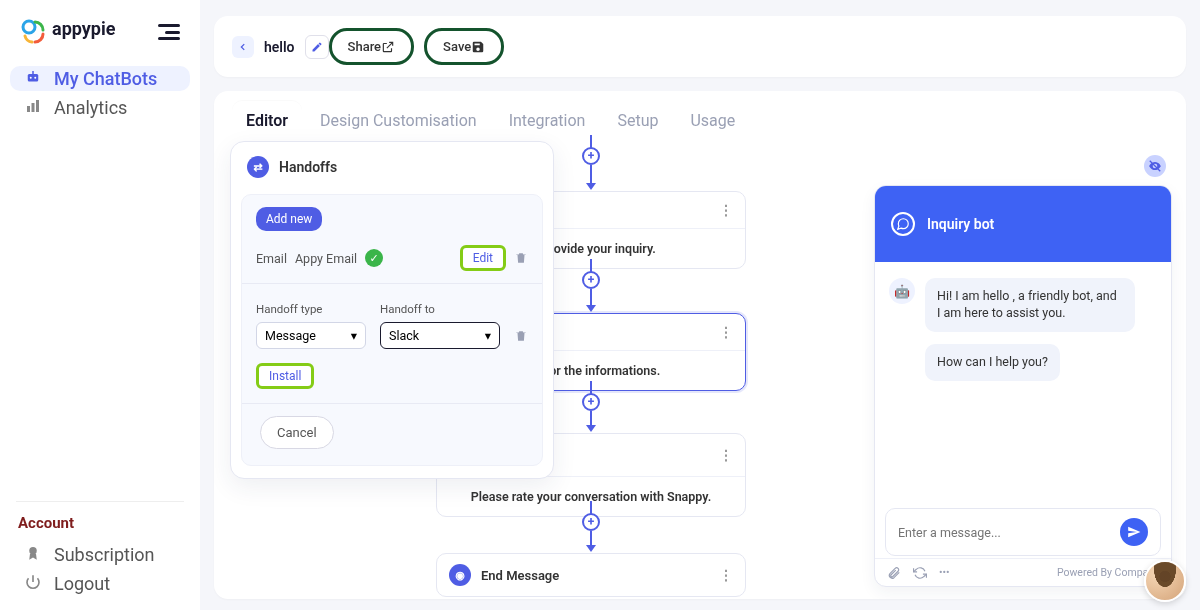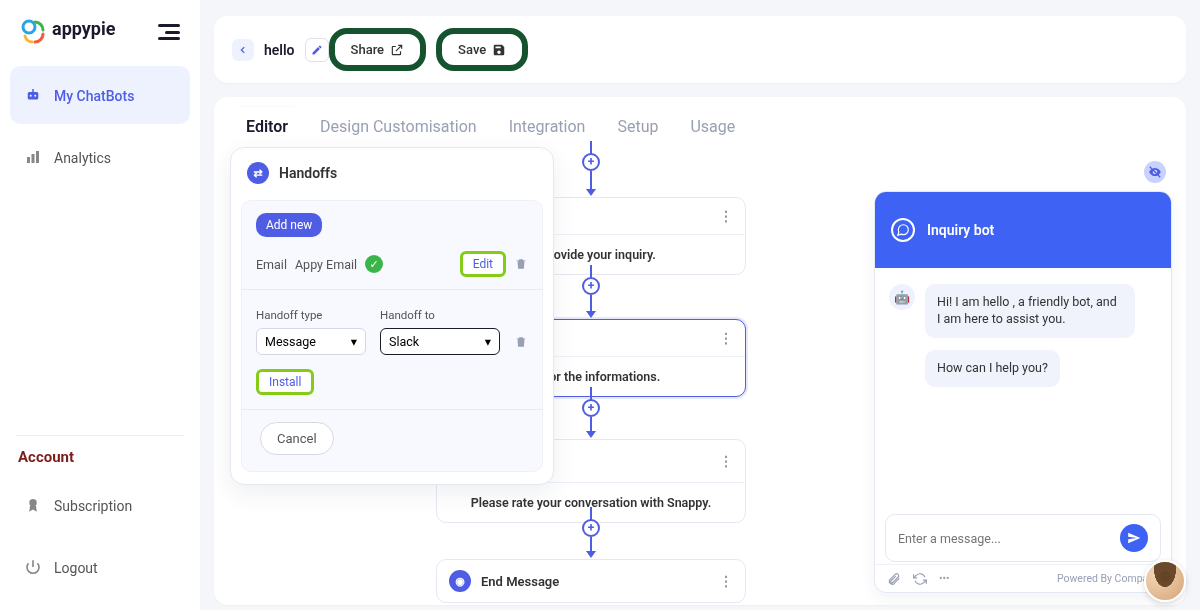--- a/index.html
+++ b/index.html
@@ -7,39 +7,39 @@
   
   
   .sidebar { position: absolute; left: 0; top: 0; width: 200px; height: 610px; background: #fff; padding: 18px 10px; }
   .logo-row { display: flex; align-items: center; justify-content: space-between; padding: 0 10px 20px 10px; }
   .logo { display: flex; gap: 4px; }
   .logo-mark { width: 28px; height: 28px; position: relative; }
   .logo-text { font-size: 18px; font-weight: 700; color: #1a1a2e; }
   .hamburger { width: 22px; height: 16px; cursor: pointer; display:flex; flex-direction:column; justify-content:space-between;}
   .hamburger span{display:block;height:3px;background:#1a1a2e;border-radius:2px;}
   .hamburger span:nth-child(2){width:70%;align-self:flex-end;}
-  .nav-item { display: flex; align-items: flex-end; gap: 12px; padding: 20px 14px; border-radius: 10px; font-size: 14px; color: #555; cursor: pointer; margin-bottom: 4px;}
+  .nav-item { display: flex; align-items: flex-start; gap: 12px; padding: 2px 14px; border-radius: 10px; font-size: 18px; color: #555; cursor: pointer; margin-bottom: 4px;}
   .nav-item.active { background: #eef2ff; color: #4f5de4; font-weight: 500;}
   .nav-icon { width: 18px; height: 18px; display:flex; align-items:center; justify-content:center; color:#4f5de4;}
   .nav-item:not(.active) .nav-icon { color:#888; }
   .account-divider { border-top: 1px solid #eee; margin: 10px 6px 12px 6px; }
   .account-label { font-size: 15px; color: #7f1d1d; font-weight:700; padding: 0 8px 10px 8px; }
   .sidebar-bottom { position: absolute; bottom: 10px; left: 10px; width: 180px; }
   
   
   .main { position: absolute; left: 200px; top: 0; width: 1000px; height: 610px; padding: 0; }
   
   
   .header { background:#fff; border-radius: 14px; margin: 16px 14px 0 14px; padding: 12px 18px; display:flex; align-items:center; box-shadow: 0 1px 2px rgba(0,0,0,0.03);}
   .header-left { display:flex; align-items:center; gap:10px; }
   .back-btn { width:22px; height:22px; border-radius:6px; background:#eef2ff; display:flex; align-items:center; justify-content:center; color:#4f5de4; cursor:pointer; font-size:13px;}
   .bot-name { font-size:14px; font-weight:600; color:#1a1a2e; }
   .edit-name-btn { width:24px; height:24px; border:1px solid #e0e0ea; border-radius:6px; display:flex; align-items:center; justify-content:center; cursor:pointer; color:#4f5de4; font-size:12px;}
   .header-right { display:flex; gap:10px; }
-  .pill-btn { border:6px solid #14532d; background:#fff; border-radius: 18px; padding: 8px 16px; font-size:13px; font-weight:500; cursor:pointer; display:flex; align-items:center; gap:6px; color:#333;}
+  .pill-btn { border:3px solid #14532d; background:#fff; border-radius: 18px; padding: 8px 16px; font-size:13px; font-weight:500; cursor:pointer; display:flex; align-items:center; gap:0; color:#333;}
   
   
   .content { background:#fff; border-radius:14px; margin: 14px 14px 14px 14px; height: 508px; position:relative; box-shadow: 0 1px 2px rgba(0,0,0,0.03); overflow:hidden;}
   .tabs { display:flex; gap:4px; padding: 10px 18px 0 18px; border-bottom:1px solid transparent;}
   .tab { padding: 10px 14px 12px 14px; font-size:16px; color:#9aa0b4; cursor:pointer; border-radius: 10px 10px 0 0;}
   .tab.active { color:#1a1a2e; font-weight:600; background:#fff; box-shadow: 0 -1px 0 rgba(0,0,0,0.02);}
   
   .canvas { position:absolute; left:0; top:44px; right:0; bottom:0; }
   
   

